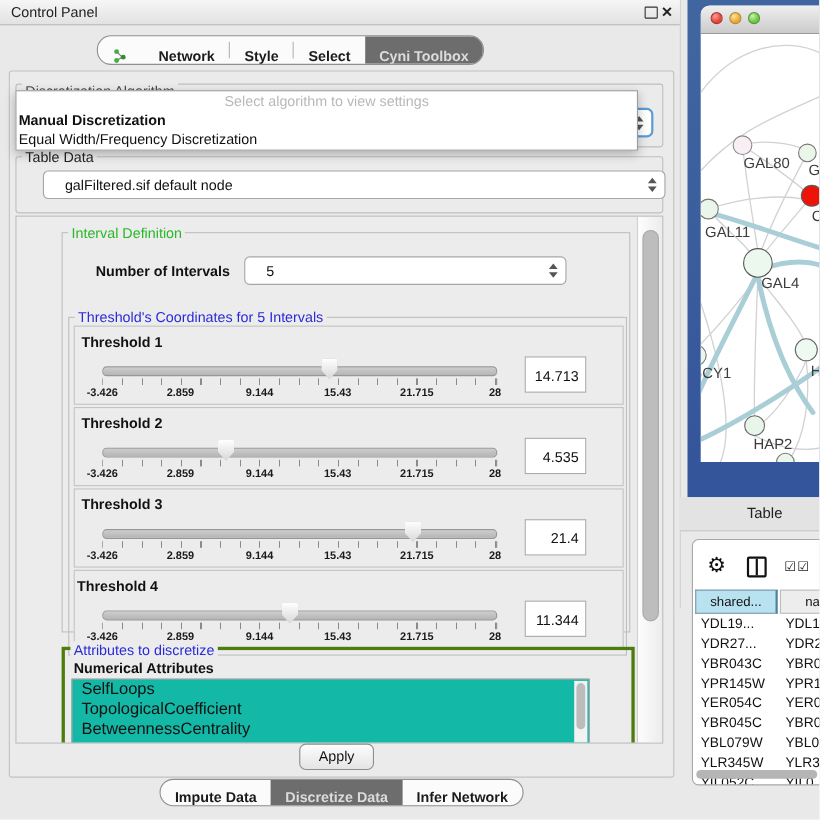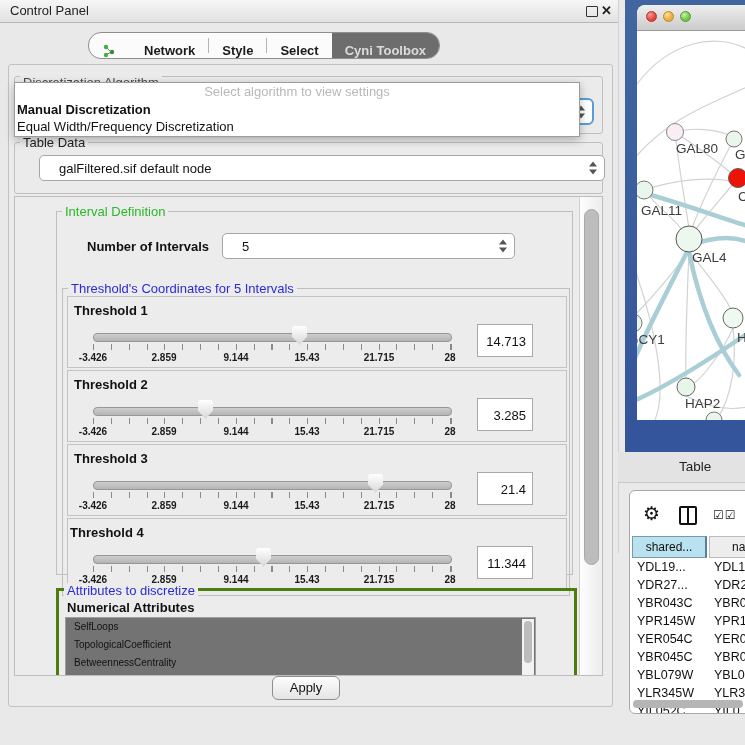--- a/index.html
+++ b/index.html
@@ -62,22 +62,22 @@
   .handle{position:absolute;top:29px;width:15px;height:19px;background:linear-gradient(#ffffff,#d7d7d7);
           clip-path:polygon(8% 0,92% 0,100% 12%,100% 55%,50% 100%,0 55%,0 12%);
           filter:drop-shadow(0 0 1px #777);}
   .ticks{position:absolute;left:25px;top:47px;width:358px;height:6px;border-right:1px solid #8a8a8a;
          background:repeating-linear-gradient(90deg,#8a8a8a 0 1px,transparent 1px 17.85px);}
   .tl{position:absolute;top:55px;transform:translateX(-50%);font-size:10px;font-weight:bold;color:#1a1a1a;}
   .vbox{position:absolute;left:409px;top:27px;width:56px;height:33px;background:#fff;border:1px solid #a9a9a9;
         font-size:13px;text-align:right;line-height:33px;padding-right:6px;box-sizing:border-box;}
   .agroup{position:absolute;left:41px;top:391px;width:515px;height:120px;border:3px solid #4d7c0f;}
   .agroup>.legend{background:#ececec;color:#2a2ad8;}
-  .attr-list{position:absolute;left:6px;top:26px;width:469px;height:58px;background:#737373;border:1px solid #9e9e9e;
-             font-size:10px;overflow:hidden;}
+  .attr-list{position:absolute;left:6px;top:26px;width:469px;height:58px;background:#14b8a6;border:1px solid #9e9e9e;
+             font-size:15px;overflow:hidden;}
   .attr-list .li{height:18px;line-height:18px;padding-left:8px;}
   .lscroll{position:absolute;right:1px;top:1px;width:12px;height:56px;background:#f2f2f2;}
   .lthumb{position:absolute;left:2px;top:2px;width:8px;height:42px;background:#bcbcbc;border-radius:5px;}
   .apply{position:absolute;left:272px;top:676px;width:66px;height:22px;border:1px solid #8e8e8e;border-radius:6px;
          background:linear-gradient(#fdfdfd,#e4e4e4);font-size:13px;text-align:center;line-height:22px;}
   
   .netframe{position:absolute;left:625px;top:0;width:120px;height:452px;
             background:linear-gradient(#41669f,#34549b);}
   .macwin{position:absolute;left:12px;top:5px;width:108px;height:415px;background:#fff;
           border-radius:8px 0 0 0;overflow:hidden;}
@@ -210,21 +210,21 @@
             <span class="lbl-b" style="left:6px;top:6px;">Threshold 2</span>
             <div class="track"></div>
             <div class="handle" style="left:130px;"></div>
             <div class="ticks"></div>
             <span class="tl" style="left:25px;">-3.426</span>
             <span class="tl" style="left:96px;">2.859</span>
             <span class="tl" style="left:168px;">9.144</span>
             <span class="tl" style="left:239px;">15.43</span>
             <span class="tl" style="left:311px;">21.715</span>
             <span class="tl" style="left:382px;">28</span>
-            <div class="vbox">3.285</div>
+            <div class="vbox">4.535</div>
           </div>
 
           <div class="trow" style="top:155px;">
             <span class="lbl-b" style="left:6px;top:6px;">Threshold 3</span>
             <div class="track"></div>
             <div class="handle" style="left:300px;"></div>
             <div class="ticks"></div>
             <span class="tl" style="left:25px;">-3.426</span>
             <span class="tl" style="left:96px;">2.859</span>
             <span class="tl" style="left:168px;">9.144</span>
@@ -263,20 +263,31 @@
         </div>
       </div>
 
       <div class="vscroll">
         <div class="vthumb"></div>
       </div>
     </div>
 
     <div class="apply">Apply</div>
 
+    <div class="seg bottombar">
+      <div class="it">
+          <span>Impute Data</span>
+        </div>
+      <div class="it sel">
+          <span>Discretize Data</span>
+        </div>
+      <div class="it">
+          <span>Infer Network</span>
+        </div>
+    </div>
   </div>
 
   <div class="netframe">
     <div class="macwin">
       <div class="mactb">
         <span class="light l-red"></span>
         <span class="light l-yel"></span>
         <span class="light l-grn"></span>
       </div>
       <div class="canvas">

